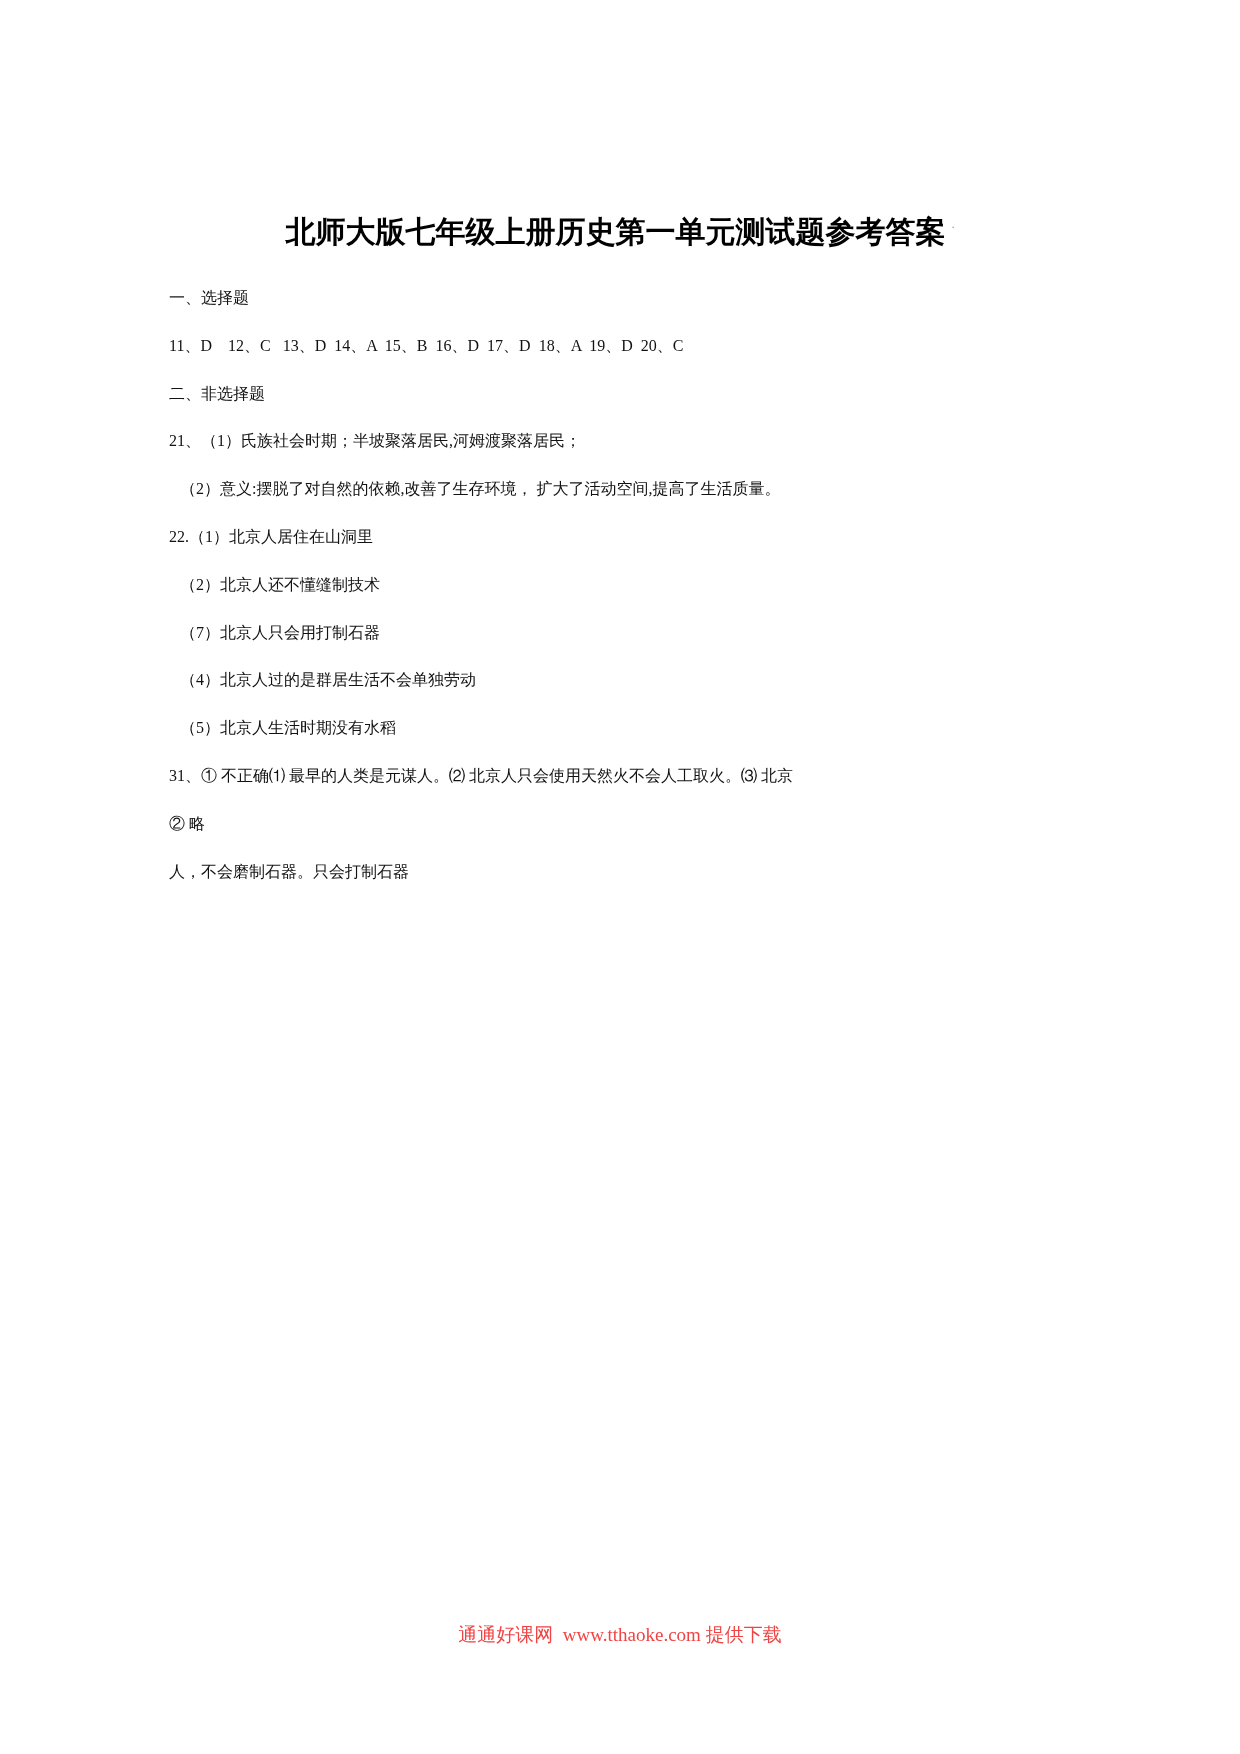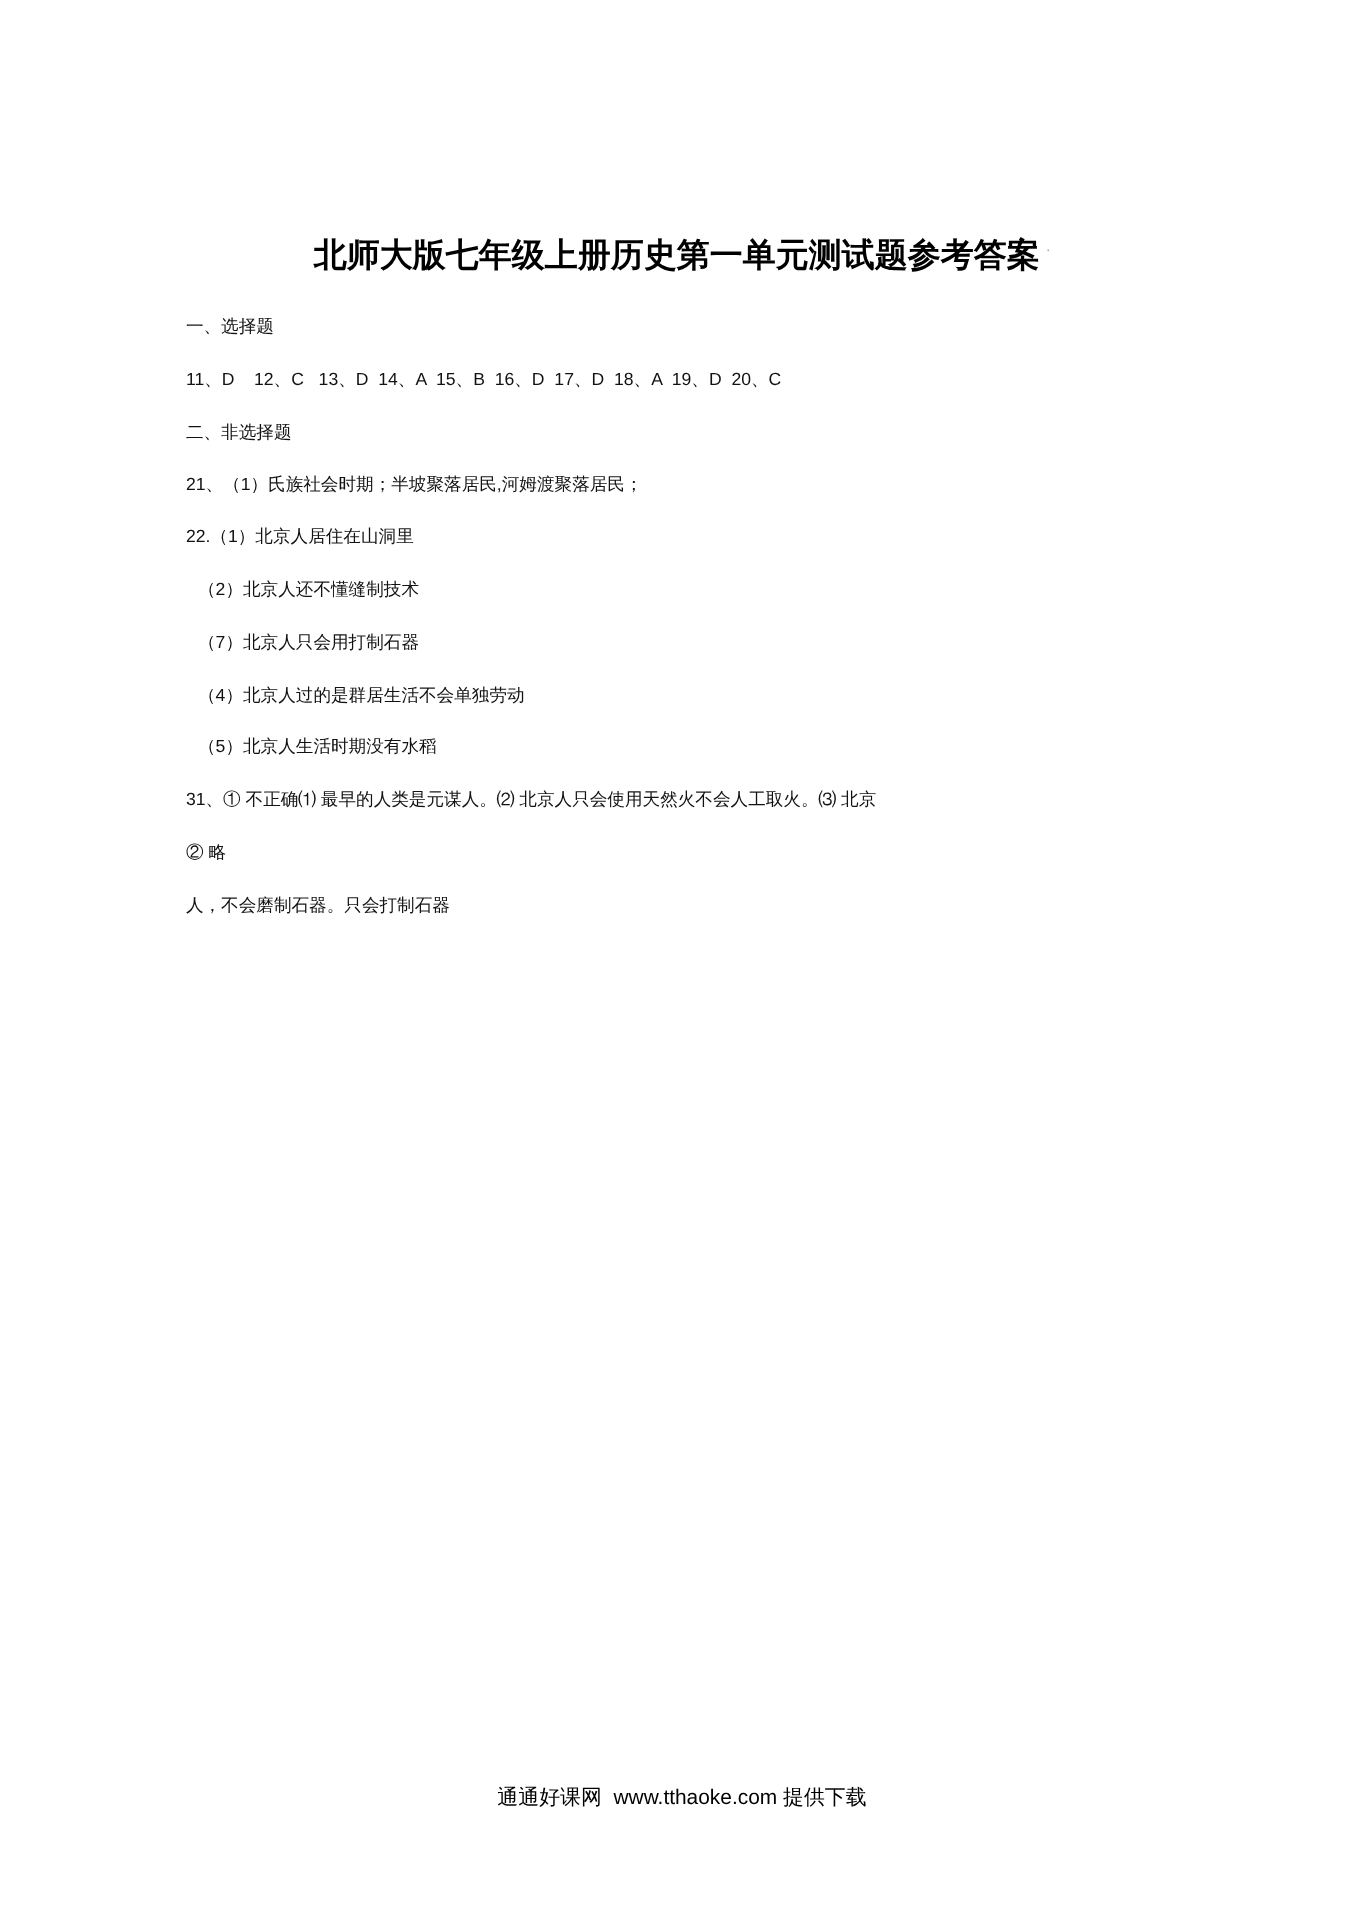--- a/index.html
+++ b/index.html
@@ -6,21 +6,21 @@
     margin: 0;
     padding: 0;
     background: #ffffff;
   }
   .page {
     position: relative;
     width: 1240px;
     height: 1754px;
     background: #ffffff;
     color: #101010;
-    font-family: Liberation Sans, sans-serif;
+    font-family: Liberation Serif, serif;
     overflow: hidden;
   }
   .doc-title {
     position: absolute;
     top: 203px;
     left: 0;
     width: 100%;
     text-align: center;
     font-size: 30px;
     line-height: 42px;
@@ -51,21 +51,21 @@
     padding-left: 11px;
   }
   .doc-footer {
     position: absolute;
     top: 1621px;
     left: 0;
     width: 100%;
     text-align: center;
     font-size: 19px;
     line-height: 28px;
-    color: #000000;
+    color: #ef4444;
     white-space: pre-wrap;
   }
 </style>
 </head>
 <body>
 
 <div class="page">
 
   <div class="doc-title"><span>北师大版七年级上册历史第一单元测试题参考答案</span><span class="title-mark">.</span></div>
 
@@ -73,20 +73,21 @@
 
     <div class="line">一、选择题</div>
 
 
     <div class="line">11、D    12、C   13、D  14、A  15、B  16、D  17、D  18、A  19、D  20、C</div>
 
     <div class="line">二、非选择题</div>
 
     <div class="line">21、（1）氏族社会时期；半坡聚落居民,河姆渡聚落居民；</div>
 
+    <div class="line indent">（2）意义:摆脱了对自然的依赖,改善了生存环境， 扩大了活动空间,提高了生活质量。</div>
 
     <div class="line">22.（1）北京人居住在山洞里</div>
 
     <div class="line indent">（2）北京人还不懂缝制技术</div>
 
     <div class="line indent">（7）北京人只会用打制石器</div>
 
     <div class="line indent">（4）北京人过的是群居生活不会单独劳动</div>
 
     <div class="line indent">（5）北京人生活时期没有水稻</div>

